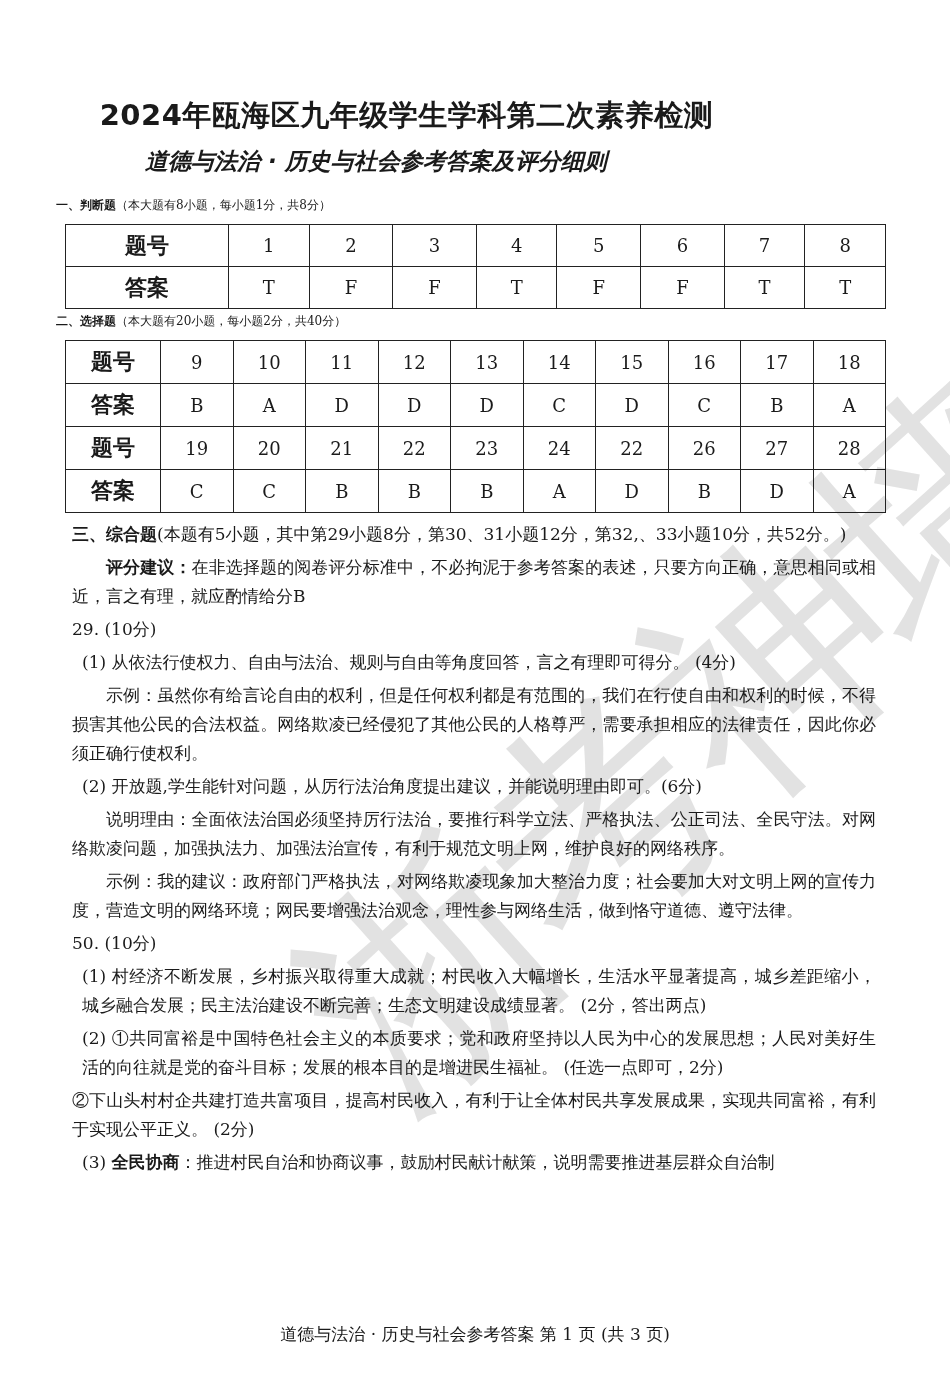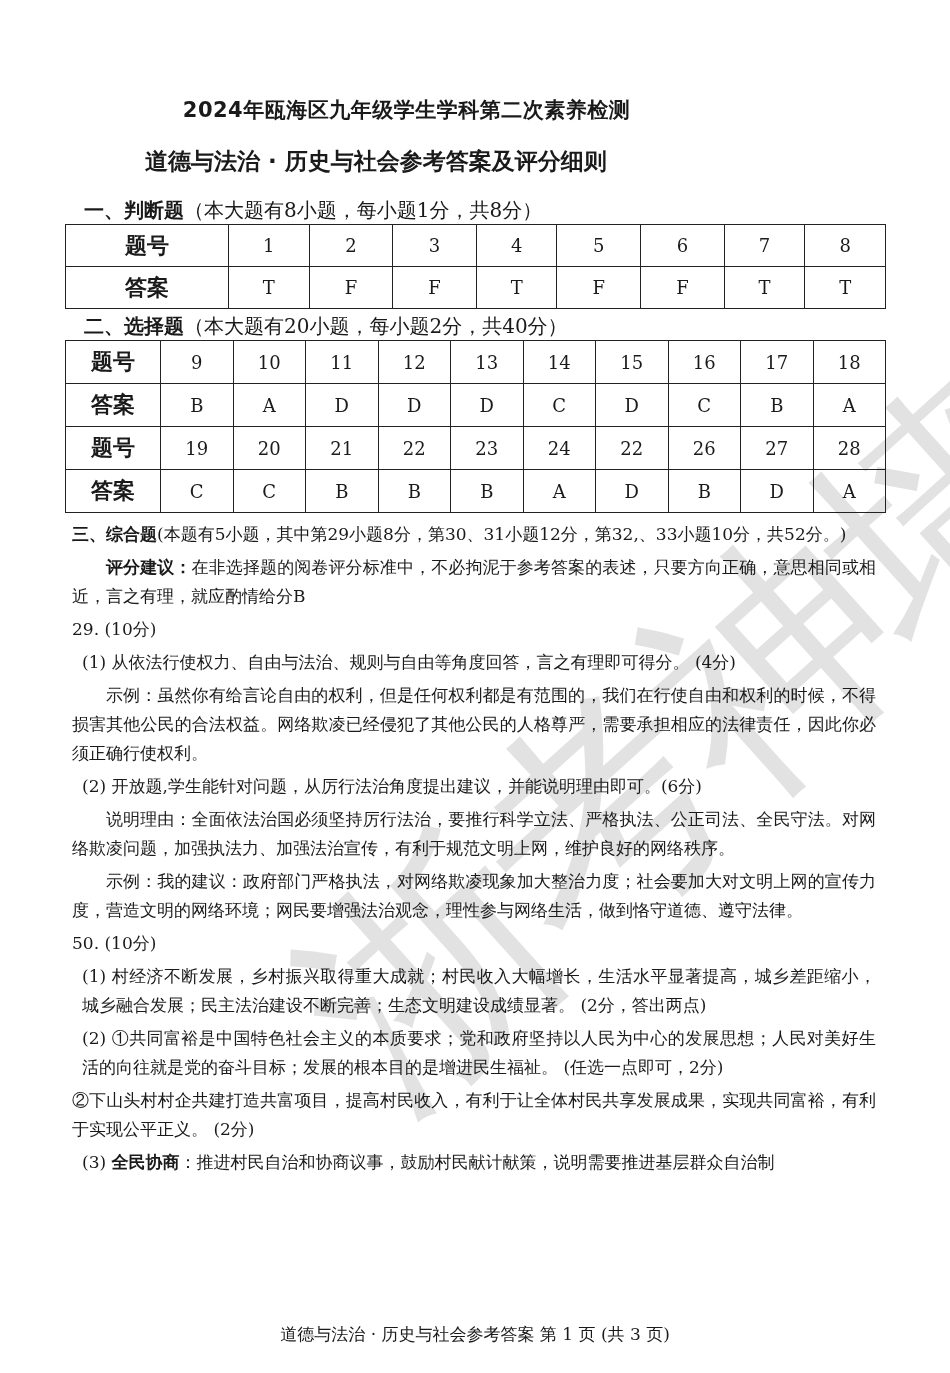--- a/index.html
+++ b/index.html
@@ -5,25 +5,25 @@
   html, body { margin: 0; padding: 0; background: #ffffff; }
   body { width: 950px; height: 1373px; position: relative; overflow: hidden;
          font-family: "DejaVu Serif", "Liberation Serif", serif; color: #1a1a1a; }
   .page { position: absolute; left: 0; top: 0; width: 950px; height: 1373px; }
 
   .watermark { position: absolute; left: 170px; top: 440px; font-family: "DejaVu Sans", sans-serif;
                font-size: 240px; color: rgba(150,150,150,0.28); transform: rotate(-42deg);
                white-space: nowrap; pointer-events: none; letter-spacing: -10px; z-index: 0; }
 
   .title { position: absolute; top: 96px; left: 0; width: 813px; text-align: center;
-           font-family: "DejaVu Sans", sans-serif; font-size: 21px; font-weight: bold; letter-spacing: 0.5px; }
+           font-family: "DejaVu Sans", sans-serif; font-size: 29px; font-weight: bold; letter-spacing: 0.5px; }
   .subtitle { position: absolute; top: 146px; left: 0; width: 752px; text-align: center;
-              font-family: "DejaVu Sans", sans-serif; font-size: 23px; font-weight: bold; }
+              font-family: "DejaVu Sans", sans-serif; font-size: 23px; font-weight: bold; font-style: italic; }
 
-  .sec-head { position: absolute; left: 84px; font-size: 20px; }
+  .sec-head { position: absolute; left: 56px; font-size: 12px; }
   .sec-head .b { font-family: "DejaVu Sans", sans-serif; font-weight: bold; }
 
   table.grid { position: absolute; border-collapse: collapse; z-index: 1; }
   table.grid td { border: 1.5px solid #222; text-align: center; font-size: 18px; padding: 0; }
   table.grid td.hd { font-family: "DejaVu Sans", sans-serif; font-weight: bold; font-size: 22px; }
 
   #t1 { left: 65px; top: 224px; width: 821px; }
   #t1 td { height: 41px; }
   #t1 td.hd { width: 162px; }
 

